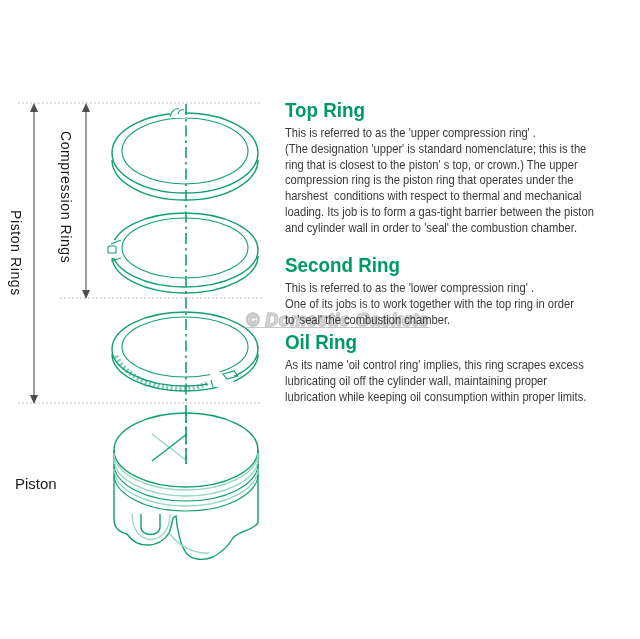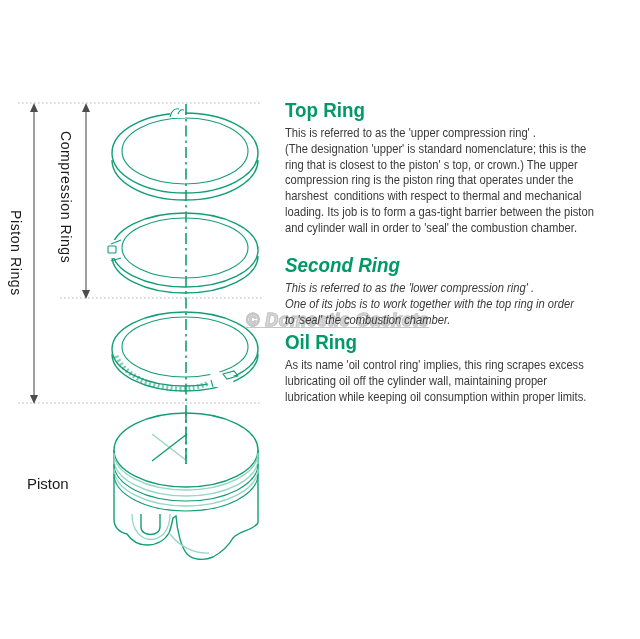--- a/index.html
+++ b/index.html
@@ -128,36 +128,36 @@
       </g>
       <path class="ink" d="M 114,519 C 114,528 119,532 127,534 C 131,540 138,545 147,545 C 157,545 165,540 169,533 C 171,528 172,523 173,518 L 176,516 C 177,530 181,547 187,554 C 193,560 204,561 213,557 C 222,552 229,545 233,538 C 240,530 252,531 258,523"></path>
       <path class="ink" d="M 141,514 L 141,527 C 141,537 160,537 160,527 L 160,514"></path>
       <path class="ink-light" d="M 132,514 C 132,548 170,548 170,514"></path>
       <path class="ink-light" d="M 170,534 C 179,546 194,554 209,553"></path>
     </g>
   </svg>
 
   <div class="vlabel" style="left:8px;top:210px;">Piston Rings</div>
   <div class="vlabel" style="left:58px;top:131px;">Compression Rings</div>
-  <div class="hlabel" style="left:27px;top:475px;">Piston</div>
+  <div class="hlabel" style="left:15px;top:475px;">Piston</div>
 
   <div class="watermark">© Domestic Gaskets</div>
 
   <div>
     <section class="sec z2" style="top:99px;">
       <div class="h">Top Ring</div>
       <div class="b">This is referred to as the 'upper compression ring' .
 (The designation 'upper' is standard nomenclature; this is the
 ring that is closest to the piston' s top, or crown.) The upper
 compression ring is the piston ring that operates under the
 harshest  conditions with respect to thermal and mechanical
 loading. Its job is to form a gas-tight barrier between the piston
 and cylinder wall in order to 'seal' the combustion chamber.</div>
     </section>
-    <section class="sec z2" style="top:254px;font-style:italic;">
+    <section class="sec z2" style="top:254px;">
       <div class="h">Second Ring</div>
       <div class="b">This is referred to as the 'lower compression ring' .
 One of its jobs is to work together with the top ring in order
 to 'seal' the combustion chamber.</div>
     </section>
     <section class="sec z2" style="top:331px;">
       <div class="h">Oil Ring</div>
       <div class="b">As its name 'oil control ring' implies, this ring scrapes excess
 lubricating oil off the cylinder wall, maintaining proper
 lubrication while keeping oil consumption within proper limits.</div>

